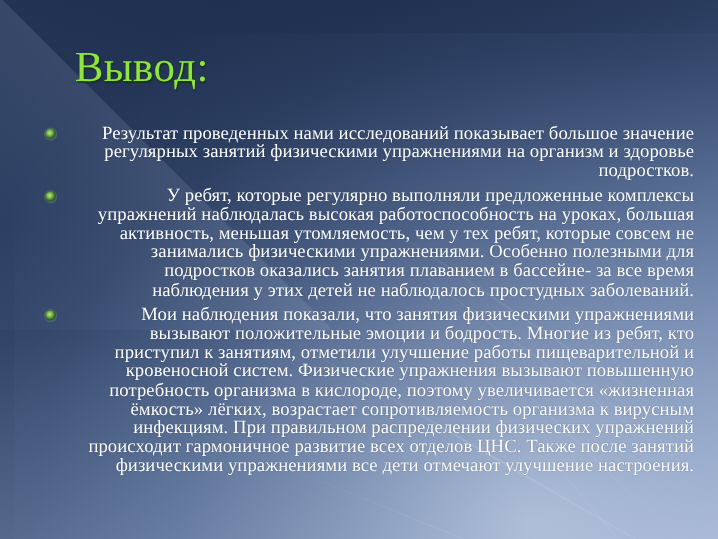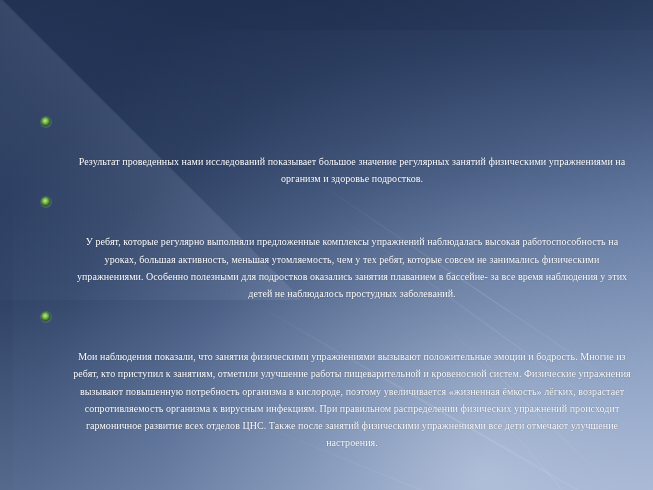--- a/index.html
+++ b/index.html
@@ -130,45 +130,45 @@
       #6aa83f 34%,
       #2e5a2a 58%,
       #4d6e70 76%,
       #5d7590 100%);
     box-shadow: 0 0 0 1px rgba(120,150,120,0.35);
   }
 
   .bullet-text {
     flex: 1 1 auto;
     color: #ffffff;
-    font-size: 10px;
+    font-size: 17px;
     line-height: 17.2px;
-    text-align: center;
+    text-align: right;
     letter-spacing: 0.05px;
     text-shadow: 0 0 1px rgba(20,34,60,0.55);
-    margin-top: 41px;
   }
 </style>
 </head>
 <body>
 
 <div class="slide">
 
   <div class="bg-vert"></div>
   <div class="bg-glow"></div>
   <div class="bg-wedge"></div>
   <div class="ray ray-1"></div>
   <div class="ray ray-2"></div>
   <div class="ray ray-3"></div>
   <div class="ray ray-4"></div>
   <div class="ray ray-5"></div>
   <div class="ray ray-6"></div>
 
   <div class="content">
 
+    <div class="title">Вывод:</div>
 
     <div class="body">
 
       <div class="bullet-row">
         <span class="bullet-marker"></span>
         <span class="bullet-text">Результат проведенных нами исследований показывает большое значение регулярных занятий физическими упражнениями на организм и здоровье подростков.</span>
       </div>
 
       <div class="bullet-row">
         <span class="bullet-marker"></span>

